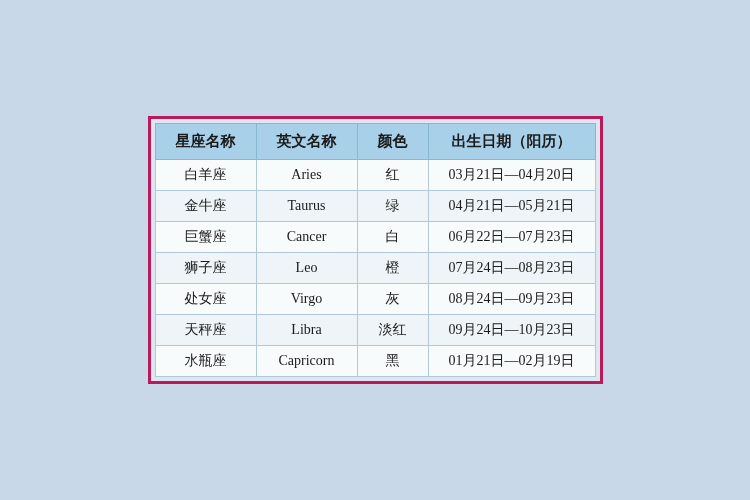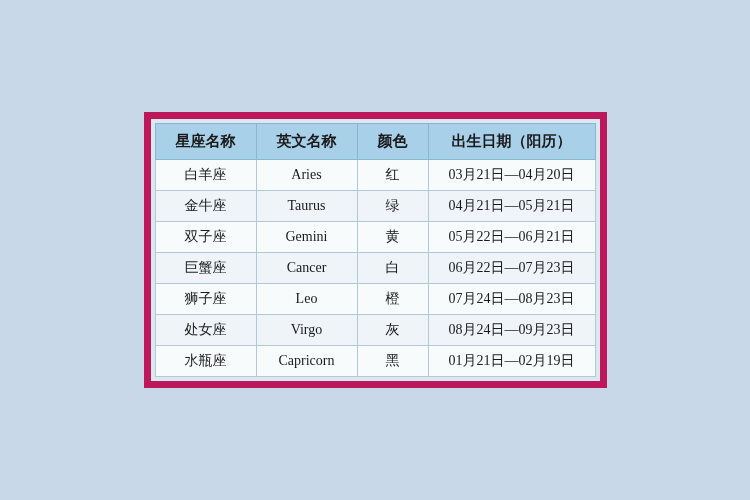--- a/index.html
+++ b/index.html
@@ -11,21 +11,21 @@
       width: 750px;
       height: 500px;
       background-color: #c8d8e8;
       display: flex;
       align-items: center;
       justify-content: center;
       font-family: "SimSun", "宋体", serif;
     }
     .table-container {
       background-color: #dce8f0;
-      border: 7px solid #be185d;
+      border: 3px solid #be185d;
       padding: 4px;
     }
     table {
       border-collapse: collapse;
       background-color: #f0f6f8;
     }
     th {
       background-color: #a8d0e8;
       color: #1a1a1a;
       font-weight: bold;
@@ -66,44 +66,44 @@
           <td>红</td>
           <td>03月21日—04月20日</td>
         </tr>
         <tr>
           <td>金牛座</td>
           <td>Taurus</td>
           <td>绿</td>
           <td>04月21日—05月21日</td>
         </tr>
         <tr>
-          <td>双子座</td>
-          <td>Gemini</td>
-          <td>黄</td>
-          <td>05月22日—06月21日</td>
-        </tr>
-        <tr>
           <td>巨蟹座</td>
           <td>Cancer</td>
           <td>白</td>
           <td>06月22日—07月23日</td>
         </tr>
         <tr>
           <td>狮子座</td>
           <td>Leo</td>
           <td>橙</td>
           <td>07月24日—08月23日</td>
         </tr>
         <tr>
           <td>处女座</td>
           <td>Virgo</td>
           <td>灰</td>
           <td>08月24日—09月23日</td>
         </tr>
         <tr>
+          <td>天秤座</td>
+          <td>Libra</td>
+          <td>淡红</td>
+          <td>09月24日—10月23日</td>
+        </tr>
+        <tr>
           <td>水瓶座</td>
           <td>Capricorn</td>
           <td>黑</td>
           <td>01月21日—02月19日</td>
         </tr>
       </tbody>
   </table>
 </div>
 
 </body></html>

